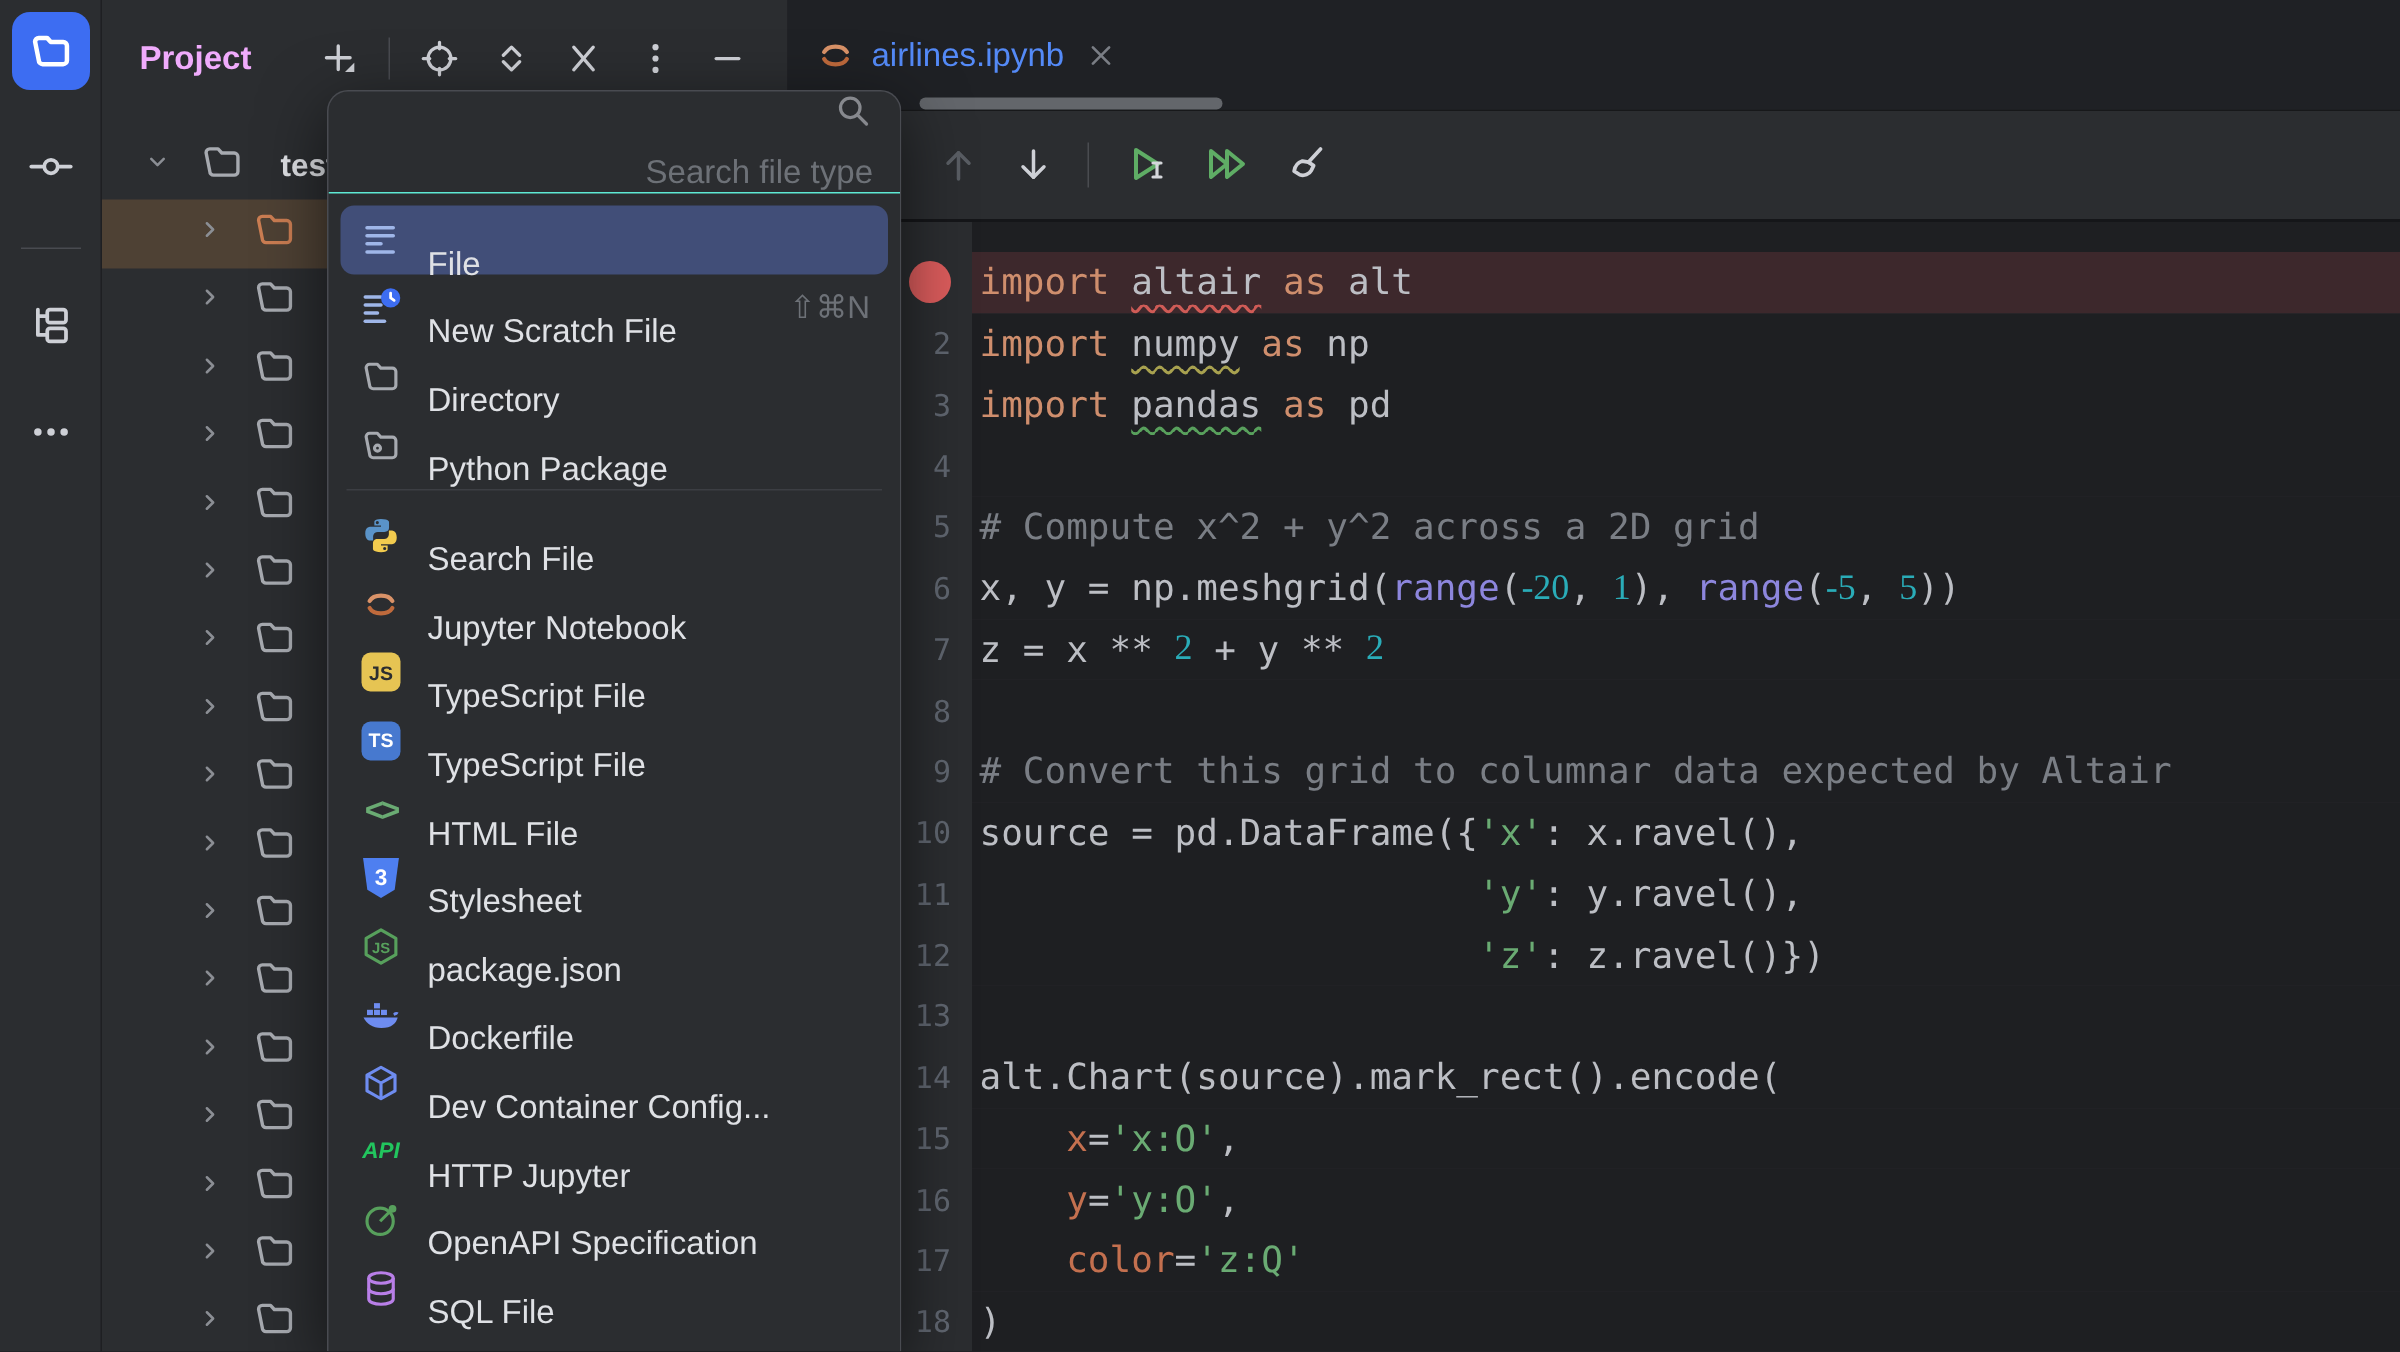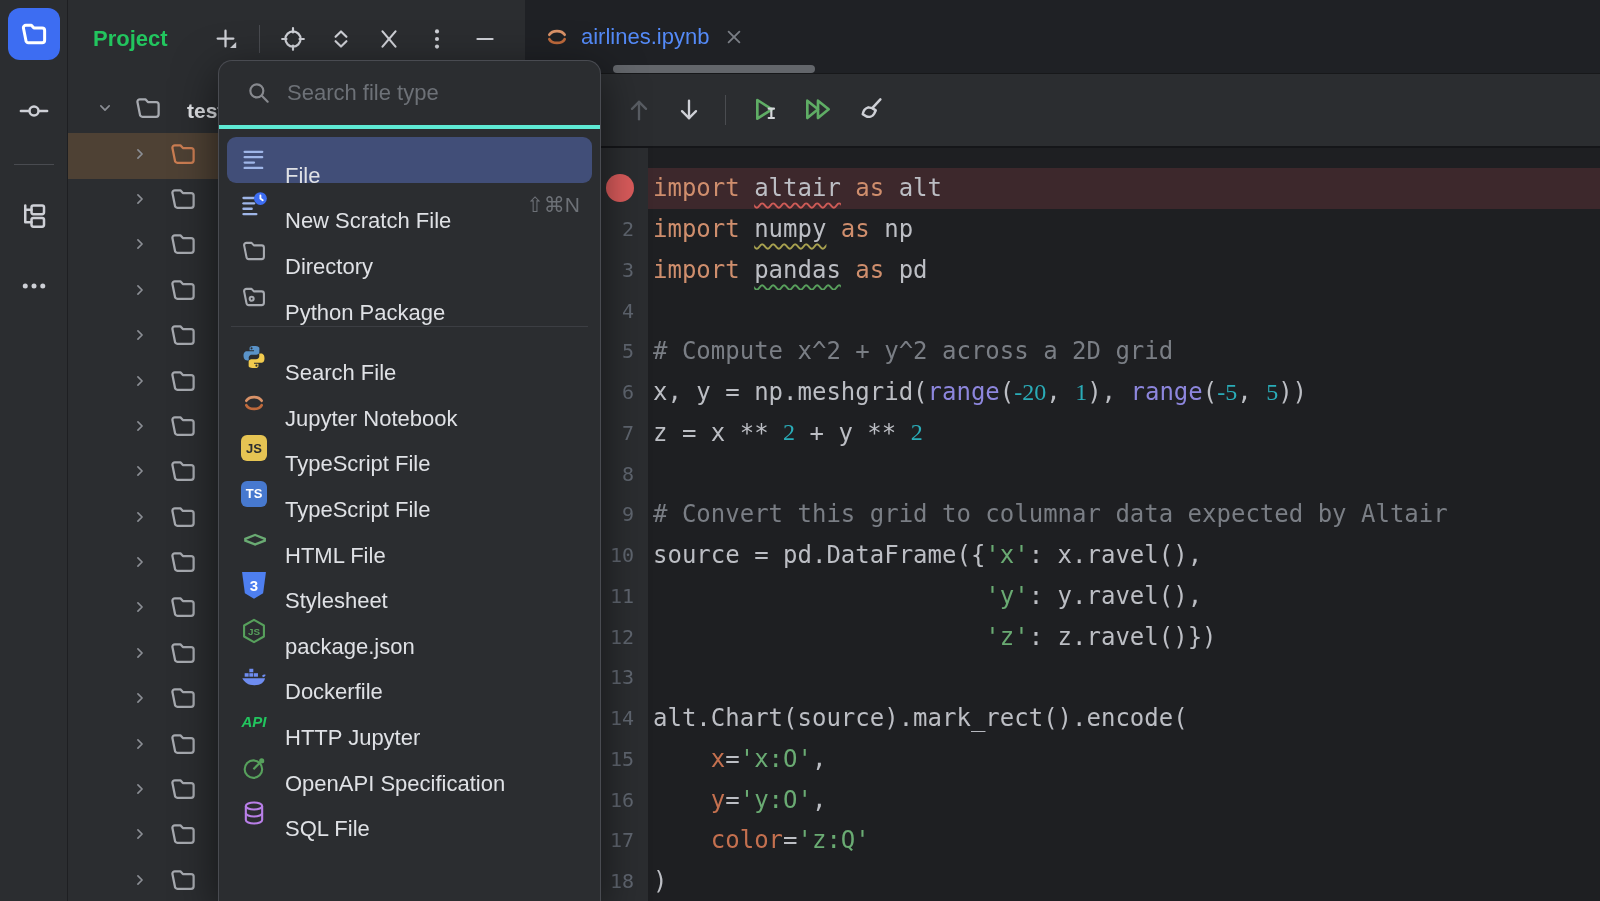--- a/index.html
+++ b/index.html
@@ -12,21 +12,21 @@
     background:#2b2d30; border-right:1px solid #1e1f22; display:flex; flex-direction:column; align-items:center; }
   .proj-btn { width:52px; height:52px; margin-top:8px; background:#3d6df2; border-radius:12px;
     display:flex; align-items:center; justify-content:center; }
   .ab-icon { margin-top:36px; color:#ced0d6; }
   .ab-divider { margin-top:34px; width:40px; height:1px; background:#494b50; }
   .ic svg { display:block; }
 
   
   .project-panel { position:absolute; left:68px; top:0; width:457px; height:901px; background:#2b2d30; }
   .panel-header { height:77px; display:flex; align-items:center; padding-left:25px; }
-  .panel-title { font-size:22px; font-weight:bold; color:#22c55e; margin-right:44px; }
+  .panel-title { font-size:22px; font-weight:bold; color:#f0abfc; margin-right:44px; }
   .ph-icons { display:flex; align-items:center; gap:22px; color:#ced0d6; }
   .ph-vdiv { width:1px; height:28px; background:#494b50; margin:0 -2px; }
   .tree { position:absolute; top:77px; left:0; right:0; padding-top:11px; }
   .tree-row { height:45.4px; display:flex; align-items:center; color:#dfe1e5; font-size:21px; }
   .tree-row.root { padding-left:27px; font-weight:bold; }
   .tree-row.child { padding-left:62px; }
   .tree-row.selected { background:#4e4134; }
   .tree-row .chev { width:20px; color:#8b8e94; }
   .tree-row .fold { margin-left:18px; color:#a7aab0; }
   .tree-row.selected .fold { color:#cb7d52; }
@@ -64,22 +64,22 @@
   .tk-fn    { color:#8d86dd;text-align:center; }
   .tk-d     { color:#bcbec4; }
   .sq-red    { text-decoration:underline wavy #cf5b56 2px; text-underline-offset:6px; }
   .sq-yellow { text-decoration:underline wavy #a8a14f 2px; text-underline-offset:6px; }
   .sq-green  { text-decoration:underline wavy #58a05c 2px; text-underline-offset:6px; }
 
   
   .popup { position:absolute; left:218px; top:60px; width:383px; height:841px; z-index:10;
     background:#2b2d30; border:1px solid #494b51; border-bottom:none; border-radius:14px 14px 0 0;
     box-shadow:0 12px 44px rgba(0,0,0,.55); overflow:hidden; }
-  .popup-search { height:68px; display:flex; align-items:center; gap:15px; padding:0 18px 0 27px;
-    border-bottom:4px solid #5eead4; color:#87898e; }
+  .popup-search { height:68px; display:flex; align-items:flex-end; gap:15px; padding:0 18px 0 27px;
+    border-bottom:1px solid #5eead4; color:#87898e;flex-direction:column; }
   .popup-search .ph { font-size:22px; color:#6d7177; }
   .popup-items { padding:8px 8px 0 8px; }
   .p-item { height:45.6px; border-radius:9px; display:flex; align-items:center; gap:16px; padding:0 12px; }
   .p-item.selected { background:#414e78; }
   .p-item .p-ic { width:30px; display:flex; justify-content:center; }
   .p-label { font-size:22px; color:#dfe1e5; white-space:nowrap;margin-top:32px; }
   .p-shortcut { margin-left:auto; color:#6d7177; font-size:21px; }
   .p-sep { height:1px; background:#3c3e43; margin:7px 4px; }
   .badge { width:26px; height:26px; border-radius:6px; display:flex; align-items:center; justify-content:center;
     font-weight:bold; font-size:13px; }
@@ -580,20 +580,29 @@
               <rect x="12" y="9.6" width="3.4" height="3"></rect>
               <rect x="8" y="5.8" width="3.4" height="3"></rect>
               <path d="M2 14h19.5c-.7 3.2-3.3 6-9.3 6-5.2 0-8.4-2.4-10.2-6z"></path>
               <path d="M19 11.5c1-.8 2.4-.9 3-.3-.4 1-1.2 1.7-2.5 1.8z"></path>
             </svg>
           </span>
        <span class="p-label">Dockerfile</span>
        </div>
         <div class="p-item">
        <span class="p-ic">
+            <svg width="28" height="28" viewBox="0 0 24 24" fill="none" stroke="#6e8cf0" stroke-width="1.8" stroke-linejoin="round">
+              <polygon points="12,3 20,7.5 20,16.5 12,21 4,16.5 4,7.5"></polygon>
+              <path d="M4 7.5L12 12l8-4.5M12 12v9"></path>
+            </svg>
+          </span>
+       <span class="p-label">Dev Container Config...</span>
+       </div>
+        <div class="p-item">
+       <span class="p-ic">
             <span class="apig">API</span>
           </span>
        <span class="p-label">HTTP Jupyter</span>
        </div>
         <div class="p-item">
        <span class="p-ic">
             <svg width="28" height="28" viewBox="0 0 24 24" fill="none">
               <circle cx="11.5" cy="13" r="7.5" stroke="#57a05c" stroke-width="1.8"></circle>
               <line x1="11.5" y1="13" x2="17.5" y2="7" stroke="#57a05c" stroke-width="1.8"></line>
               <circle cx="18.6" cy="5.9" r="2.2" fill="#57a05c"></circle>

